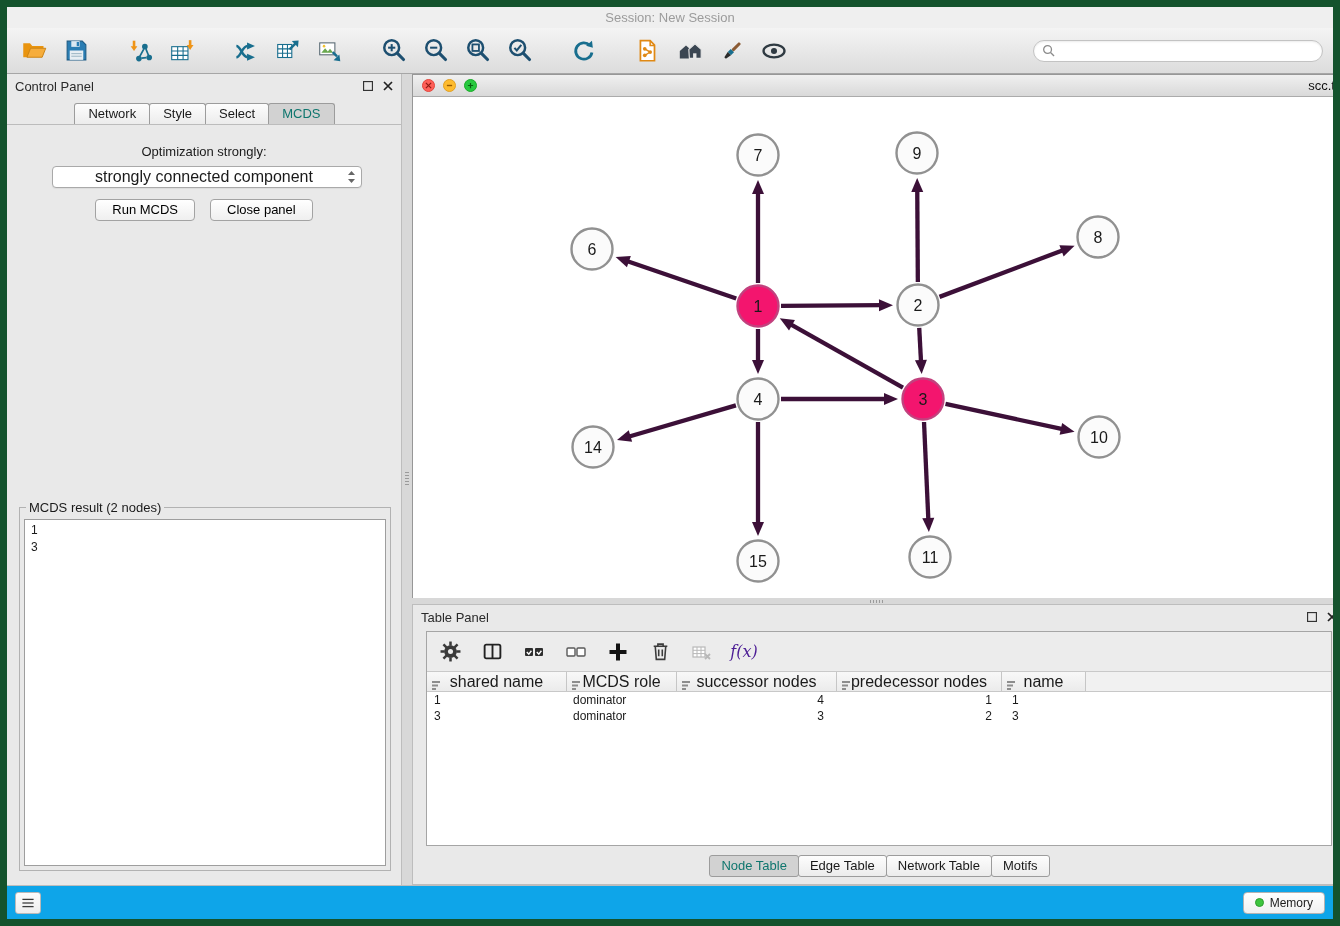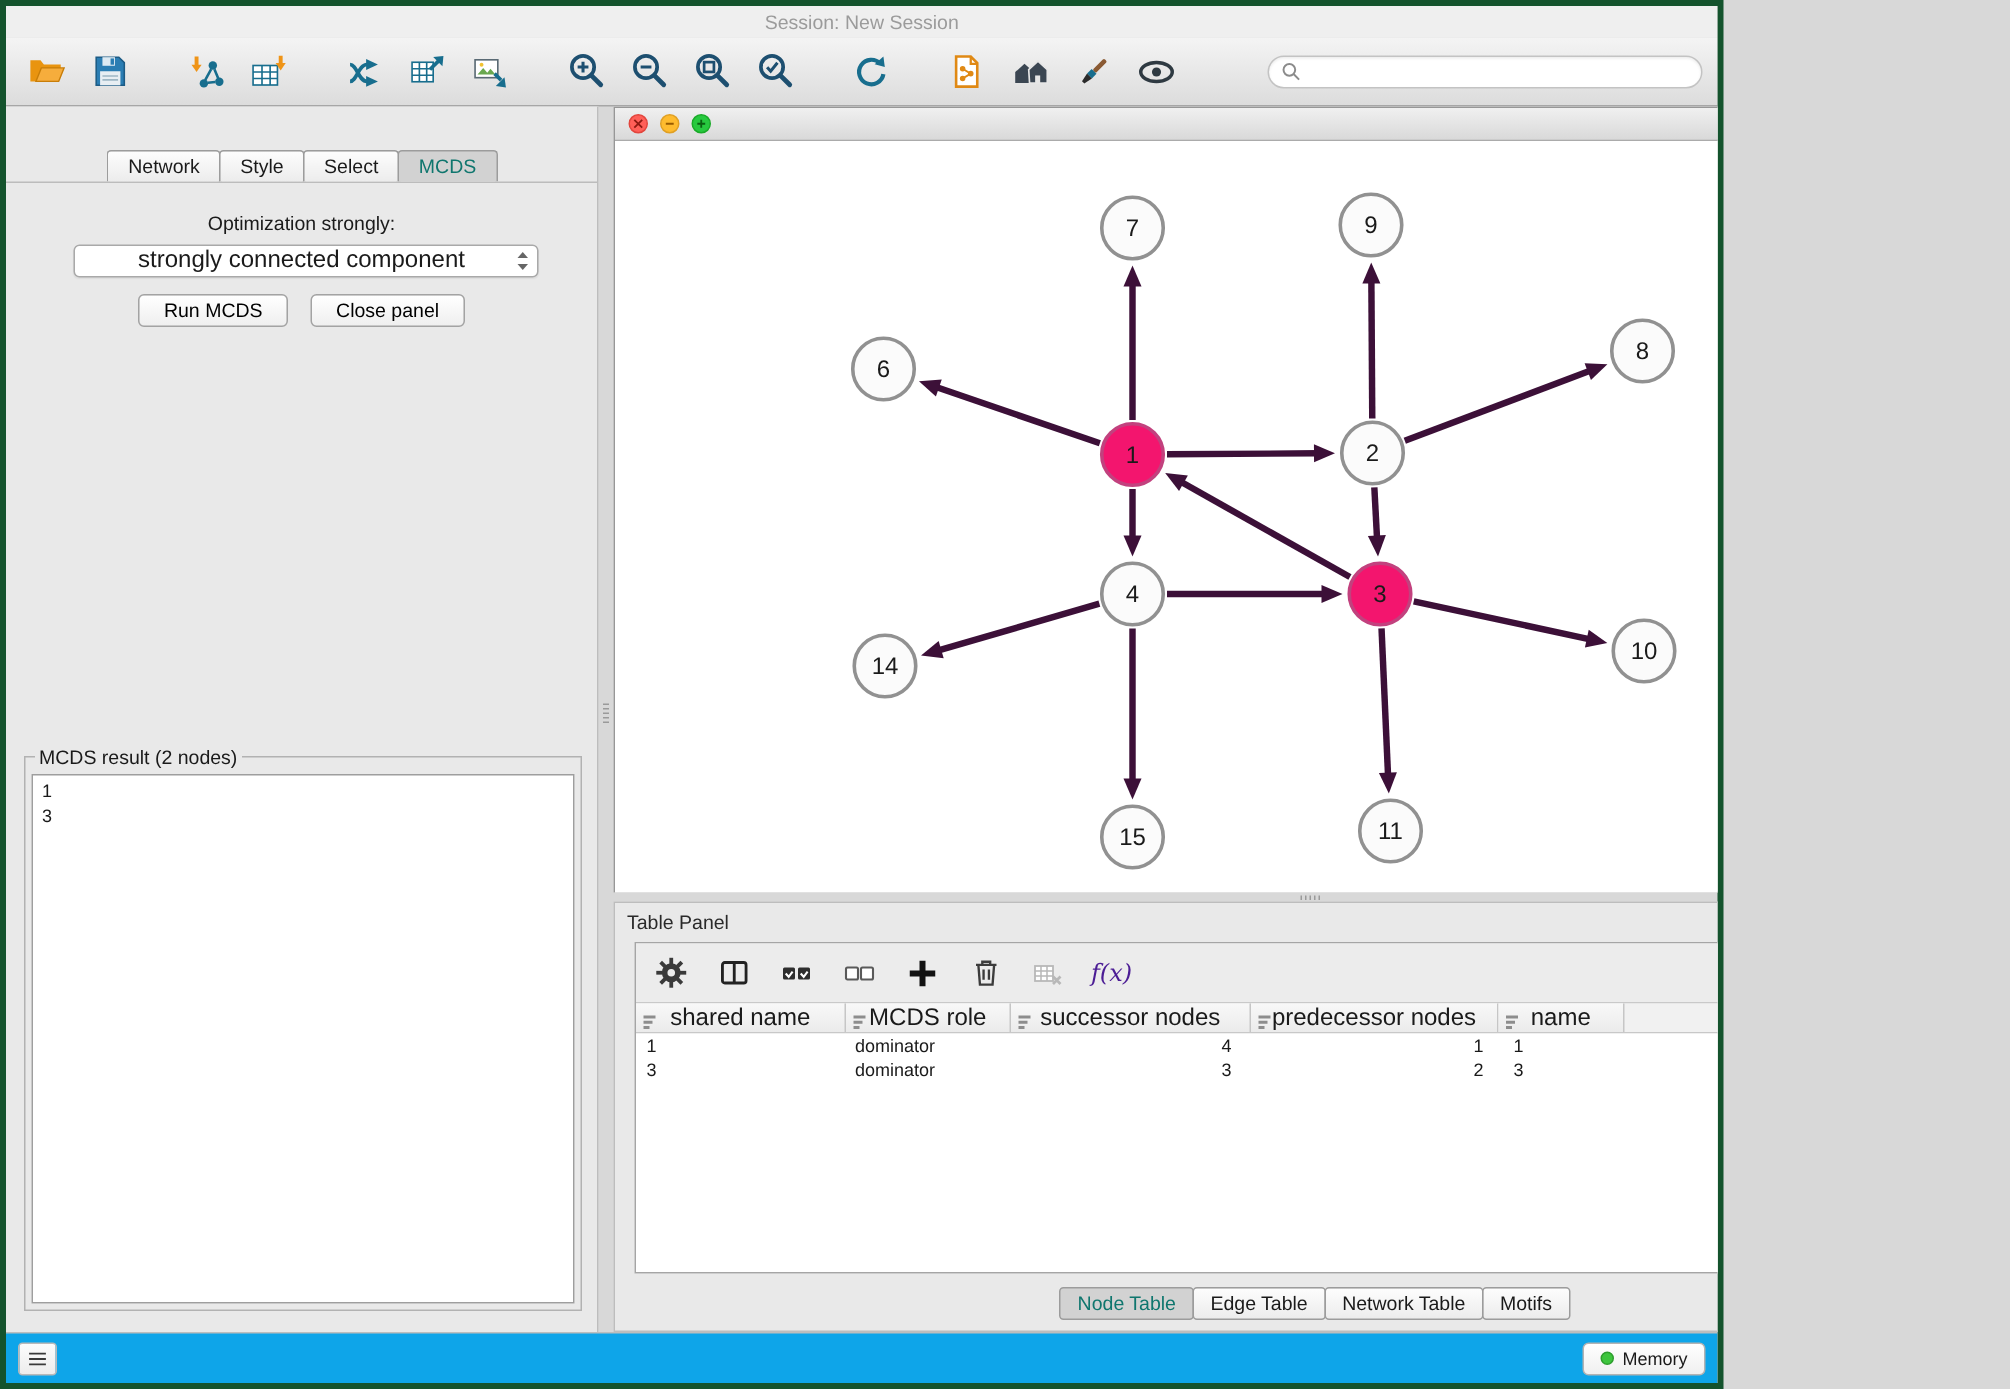--- a/index.html
+++ b/index.html
@@ -1,18 +1,18 @@
 <!DOCTYPE html>
 <html><head>
 <meta charset="utf-8">
 <style>
   * { box-sizing: border-box; margin: 0; padding: 0; }
   html,body { width:1340px; height:926px; }
   body { font-family:"Liberation Sans", sans-serif; font-size:13px; color:#1a1a1a; background:#d8d8d8; }
-  .app { position:relative; width:1149px; height:926px; overflow:hidden; background:#d8d8d8; border:4px solid #14532d; }
+  .app { position:relative; width:1340px; height:926px; overflow:hidden; background:#d8d8d8; border:7px solid #14532d; }
 
   
   .titlebar { position:absolute; top:0; left:0; right:0; height:21px; background:#efefef; text-align:center; line-height:21px; color:#9b9b9b; font-size:13px; }
 
   
   .toolbar { position:absolute; top:21px; left:0; right:0; height:46px; background:linear-gradient(#f4f4f4,#dcdcdc); border-bottom:1px solid #a6a6a6; display:flex; align-items:center; padding:0 10px; }
   .tbtn { width:34px; height:34px; display:flex; align-items:center; justify-content:center; margin-right:8px; border-radius:4px; cursor:default; }
   .tgap { width:22px; }
   .searchbox { margin-left:auto; width:290px; height:22px; background:#fff; border:1px solid #c3c3c3; border-radius:11px; display:flex; align-items:center; padding:0 8px; box-shadow:inset 0 1px 2px rgba(0,0,0,.08); }
   .searchbox input { border:none; outline:none; flex:1; font-size:12px; font-family:"Liberation Sans",sans-serif; background:transparent; }
@@ -224,20 +224,35 @@
     <div class="searchbox">
       <svg width="13" height="13" viewBox="0 0 14 14">
           <circle cx="6" cy="6" r="4.2" fill="none" stroke="#8b8b8b" stroke-width="1.4"></circle>
           <line x1="9.2" y1="9.2" x2="13" y2="13" stroke="#8b8b8b" stroke-width="1.4"></line>
         </svg>
       <input type="text" placeholder="" style="">
     </div>
   </div>
 
   <div class="control-panel">
+    <div class="panel-header">
+      <span>Control Panel</span>
+      <span class="ph-icons">
+        <span class="ph-icon">
+            <svg width="10" height="10" viewBox="0 0 10 10">
+              <rect x="0.5" y="0.5" width="9" height="9" fill="none" stroke="#333" stroke-width="1.3"></rect>
+            </svg>
+          </span>
+        <span class="ph-icon">
+            <svg width="10" height="10" viewBox="0 0 10 10">
+              <path d="M1 1l8 8M9 1l-8 8" stroke="#222" stroke-width="1.7"></path>
+            </svg>
+          </span>
+      </span>
+    </div>
     <div class="cp-tabs">
       <span class="tab">Network</span>
       <span class="tab">Style</span>
       <span class="tab">Select</span>
       <span class="tab selected">MCDS</span>
     </div>
     <div class="opt-label">Optimization strongly:</div>
     <div class="dropdown">
       <span class="dval">strongly connected component</span>
       <svg width="11" height="16" viewBox="0 0 11 16">

